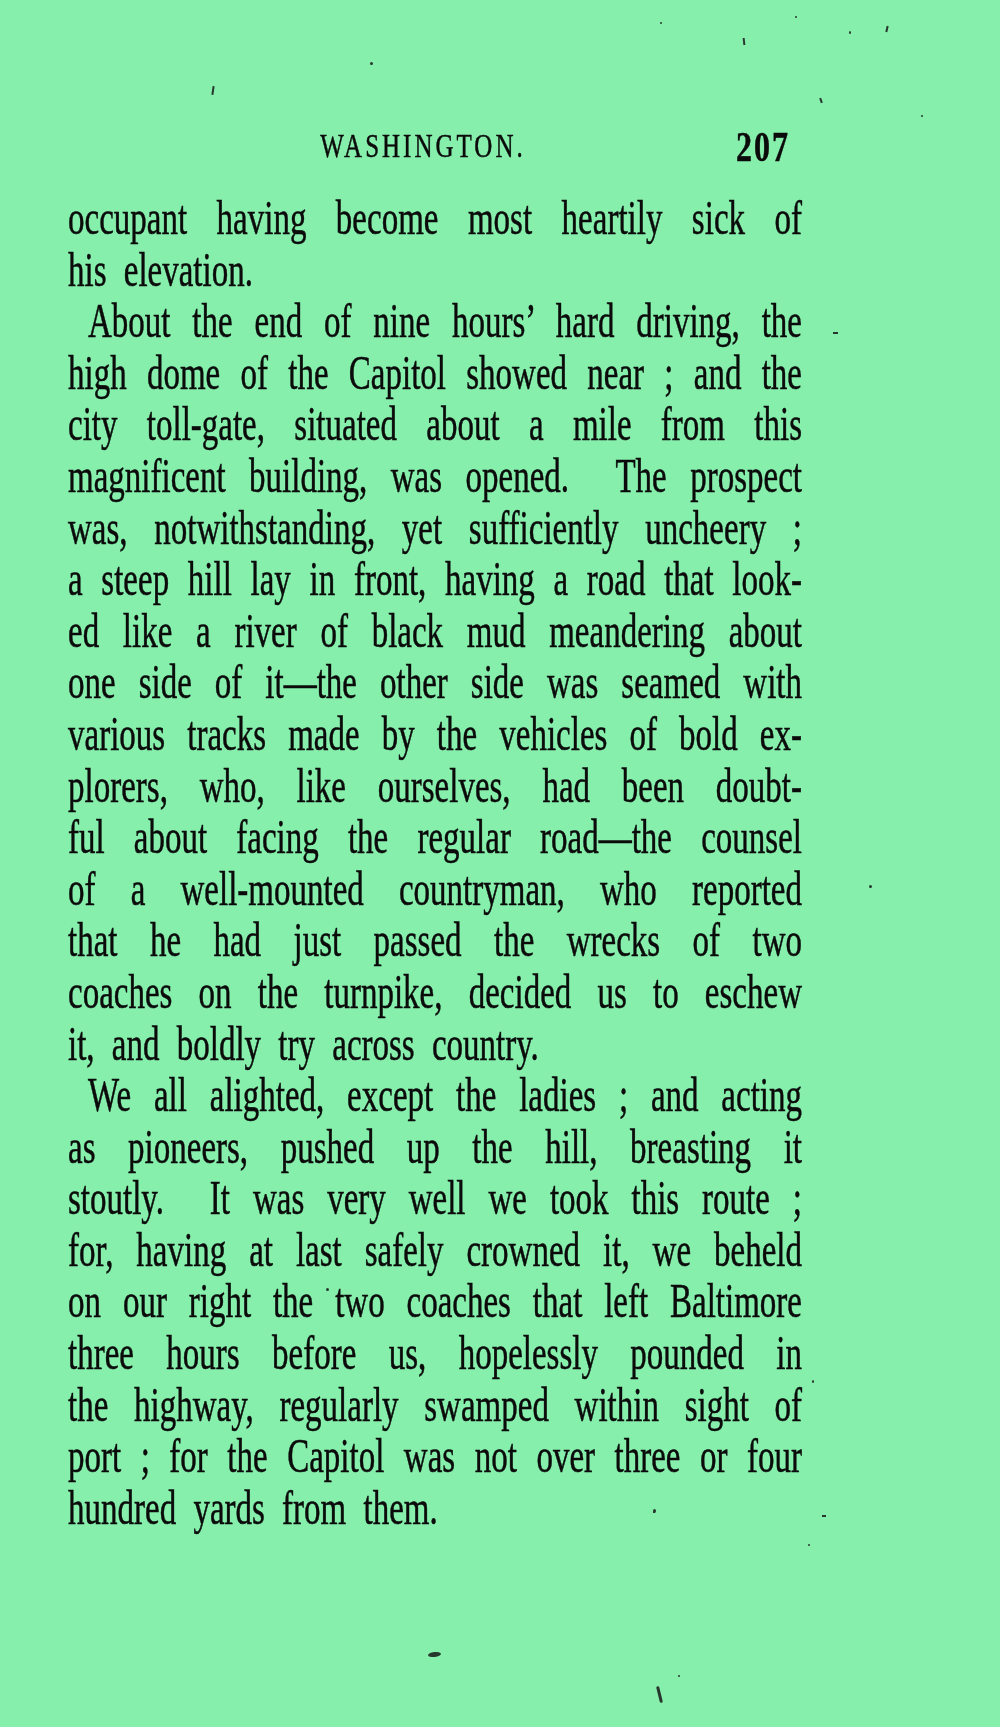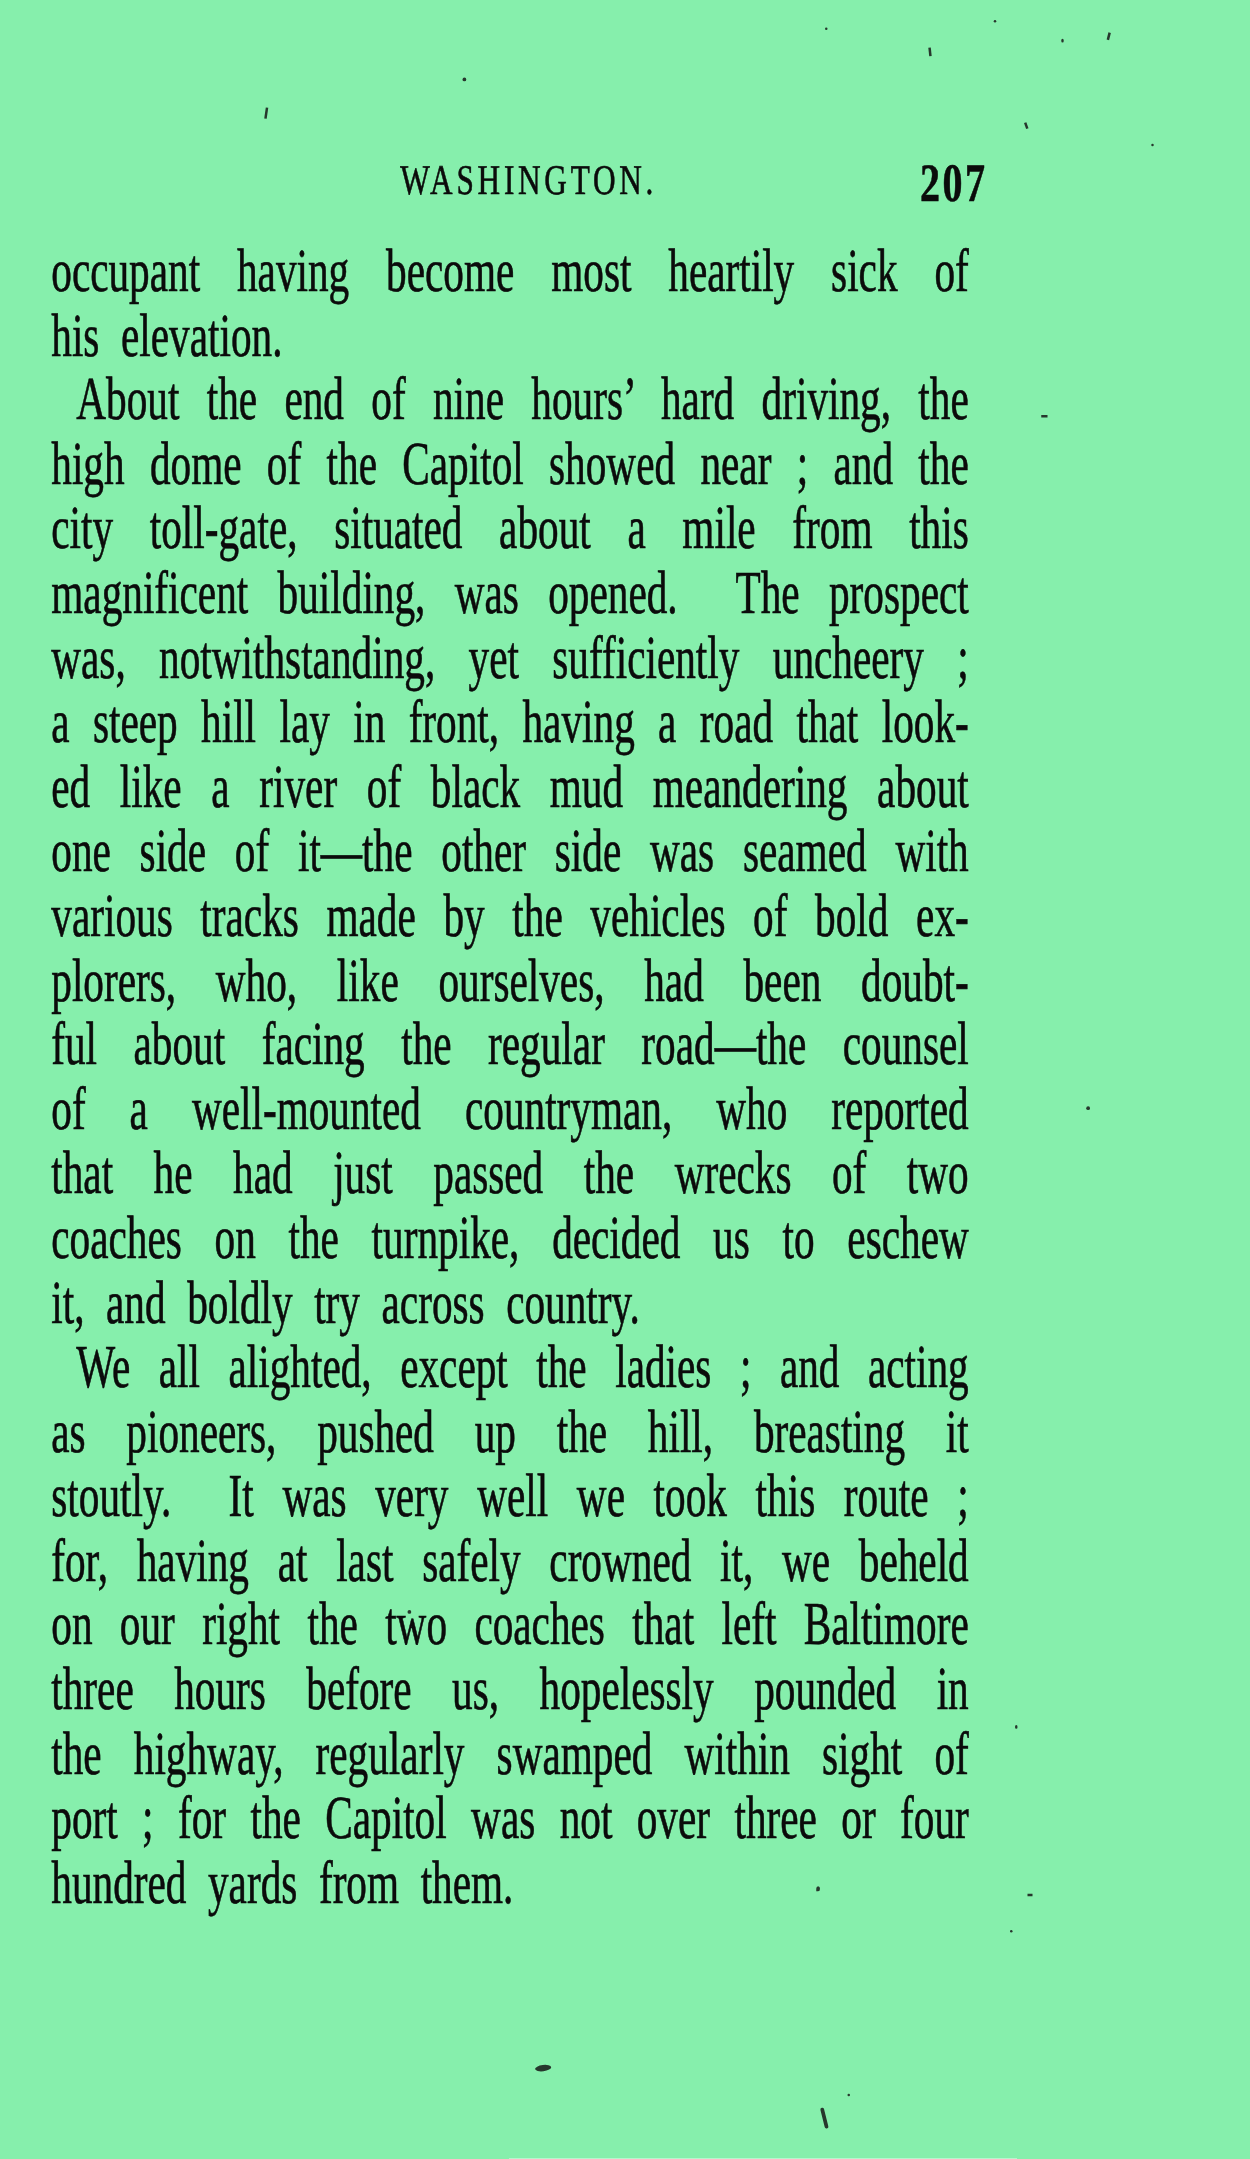--- a/index.html
+++ b/index.html
@@ -22,21 +22,21 @@
     font-size:25px; letter-spacing:3px;
     display:block; transform:scaleY(1.35); transform-origin:center;
   }
   #page-number {
     position:absolute; right:0; top:0;
     font-size:32px; font-weight:bold; letter-spacing:2px;
     display:block; transform:scaleY(1.35); transform-origin:center;
   }
   
   #body-text {
-    position:absolute; left:41px; top:193px; width:734px;
+    position:absolute; left:68px; top:193px; width:734px;
   }
   .bl {
     height:51.6px; line-height:51.6px;
     font-size:33px;
     white-space:nowrap;
     transform:scaleY(1.48); transform-origin:center;
   }
   .j  { text-align:justify; text-align-last:justify; white-space:normal; }
   .end{ text-align:left; text-align-last:left; word-spacing:9px; }
   .ind{ padding-left:20px; }

